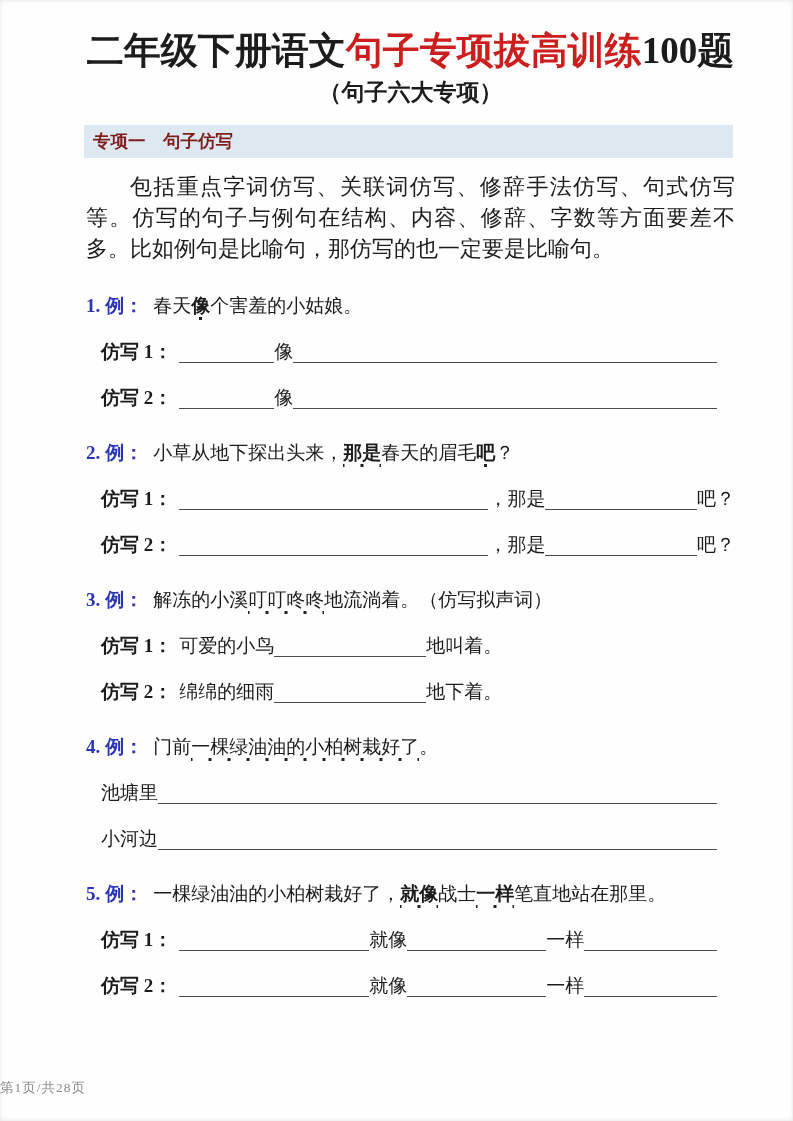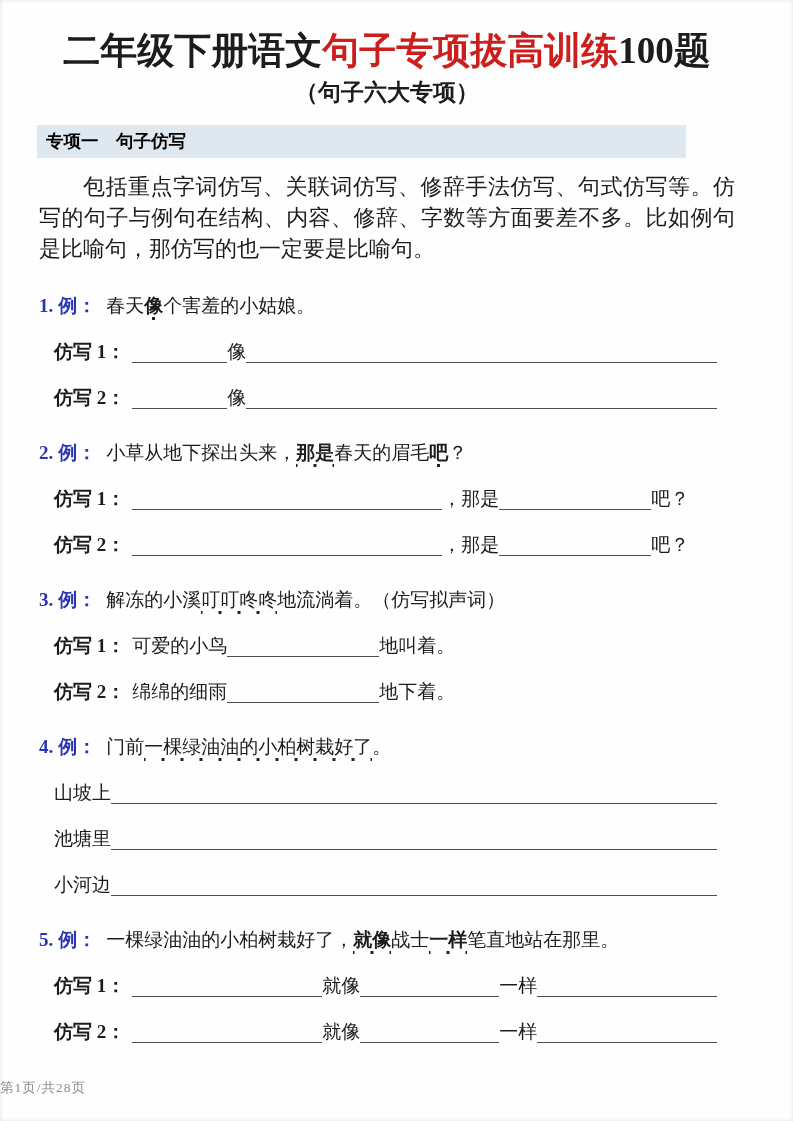--- a/index.html
+++ b/index.html
@@ -7,21 +7,21 @@
   .page{
     position:relative;
     width:793px;height:1121px;
     margin:0 auto;
     background:#fefefe;
     box-shadow:inset 0 0 4px rgba(0,0,0,.12);
     font-family:"Liberation Serif","DejaVu Serif",serif;
     color:#1c1c1c;
     overflow:hidden;
   }
-  .content{padding:30px 58px 0 39px;}
+  .content{padding:30px 58px 0 39px;margin-left:47px;}
   
   .title{
     text-align:center;
     font-size:37px;
     font-weight:bold;
     line-height:1.15;
     letter-spacing:0px;
     white-space:nowrap;
   }
   .title .red{color:#cc1f1d;}
@@ -39,21 +39,21 @@
     height:33px;
     background:#dde8f1;
     display:flex;align-items:center;
     padding-left:9px;
     box-sizing:border-box;
   }
   .section-bar .section-title{
     font-family:"Liberation Sans","DejaVu Sans",sans-serif;
     font-size:17.5px;
     font-weight:bold;
-    color:#000000;
+    color:#7f1d1d;
   }
   
   .intro{
     margin-top:13px;
     font-size:22px;
     line-height:31px;
     text-indent:2em;
     text-align:justify;
   }
   
@@ -167,24 +167,20 @@
         <span class="copylabel">仿写 2：</span>
           <span>绵绵的细雨</span>
           <span class="blank w152"></span>
           <span>地下着。</span>
       </div>
     </div>
 
     <div class="exercise">
       <div class="sentence"><span class="num">4.</span><span class="exlabel">例：</span><span>门前</span><span class="emph">一棵绿油油的小柏树栽好了</span><span>。</span></div>
       <div class="row">
-        <span>山坡上</span>
-          <span class="blank grow"></span>
-      </div>
-      <div class="row">
         <span>池塘里</span>
           <span class="blank grow"></span>
       </div>
       <div class="row">
         <span>小河边</span>
           <span class="blank grow"></span>
       </div>
     </div>
 
     <div class="exercise">

